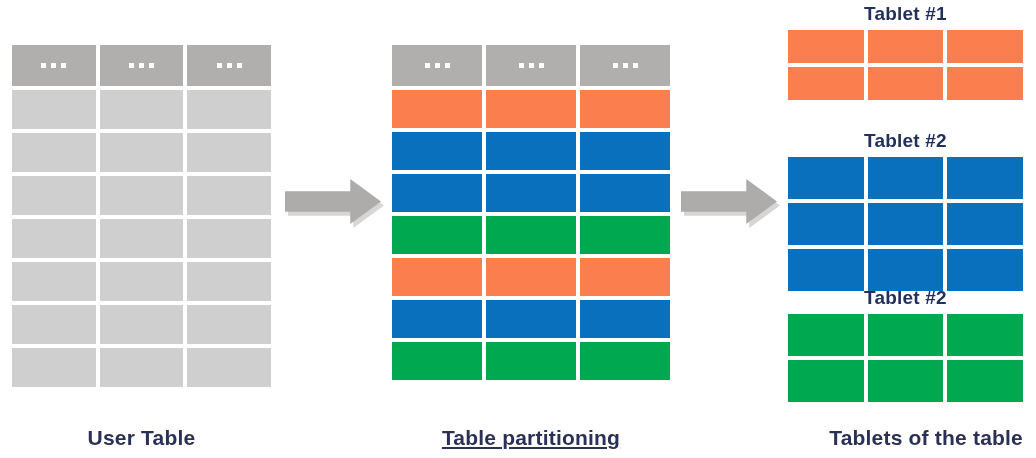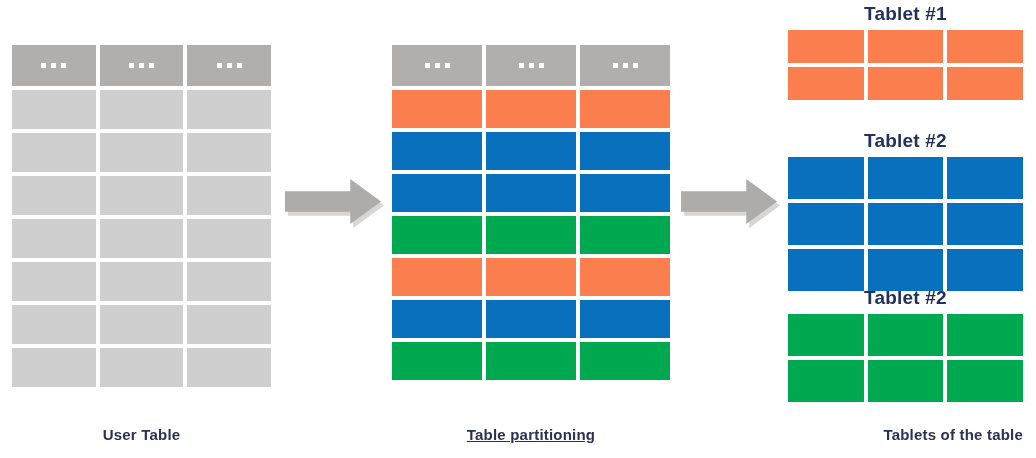--- a/index.html
+++ b/index.html
@@ -70,21 +70,21 @@
   .tablet .t-cell:last-child{margin-right:0;}
 
   #tablet-1{top:3px;}
   #tablet-2{top:130px;}
   #tablet-2 .t-cell{height:42px;}
   #tablet-3{top:287px;}
   #tablet-3 .t-cell{height:42px;}
 
   
   .caption{
-    position:absolute;font-size:15px;font-weight:bold;color:#2b3055;
+    position:absolute;font-size:21px;font-weight:bold;color:#2b3055;
     letter-spacing:.2px;white-space:nowrap;
   }
   #caption-left{left:12px;top:426px;width:259px;text-align:center;}
   #caption-mid{left:392px;top:426px;width:278px;text-align:center;text-decoration:underline;}
   #caption-right{left:788px;top:426px;width:235px;text-align:right;}
 </style>
 </head>
 <body>
 
 <div class="stage">

